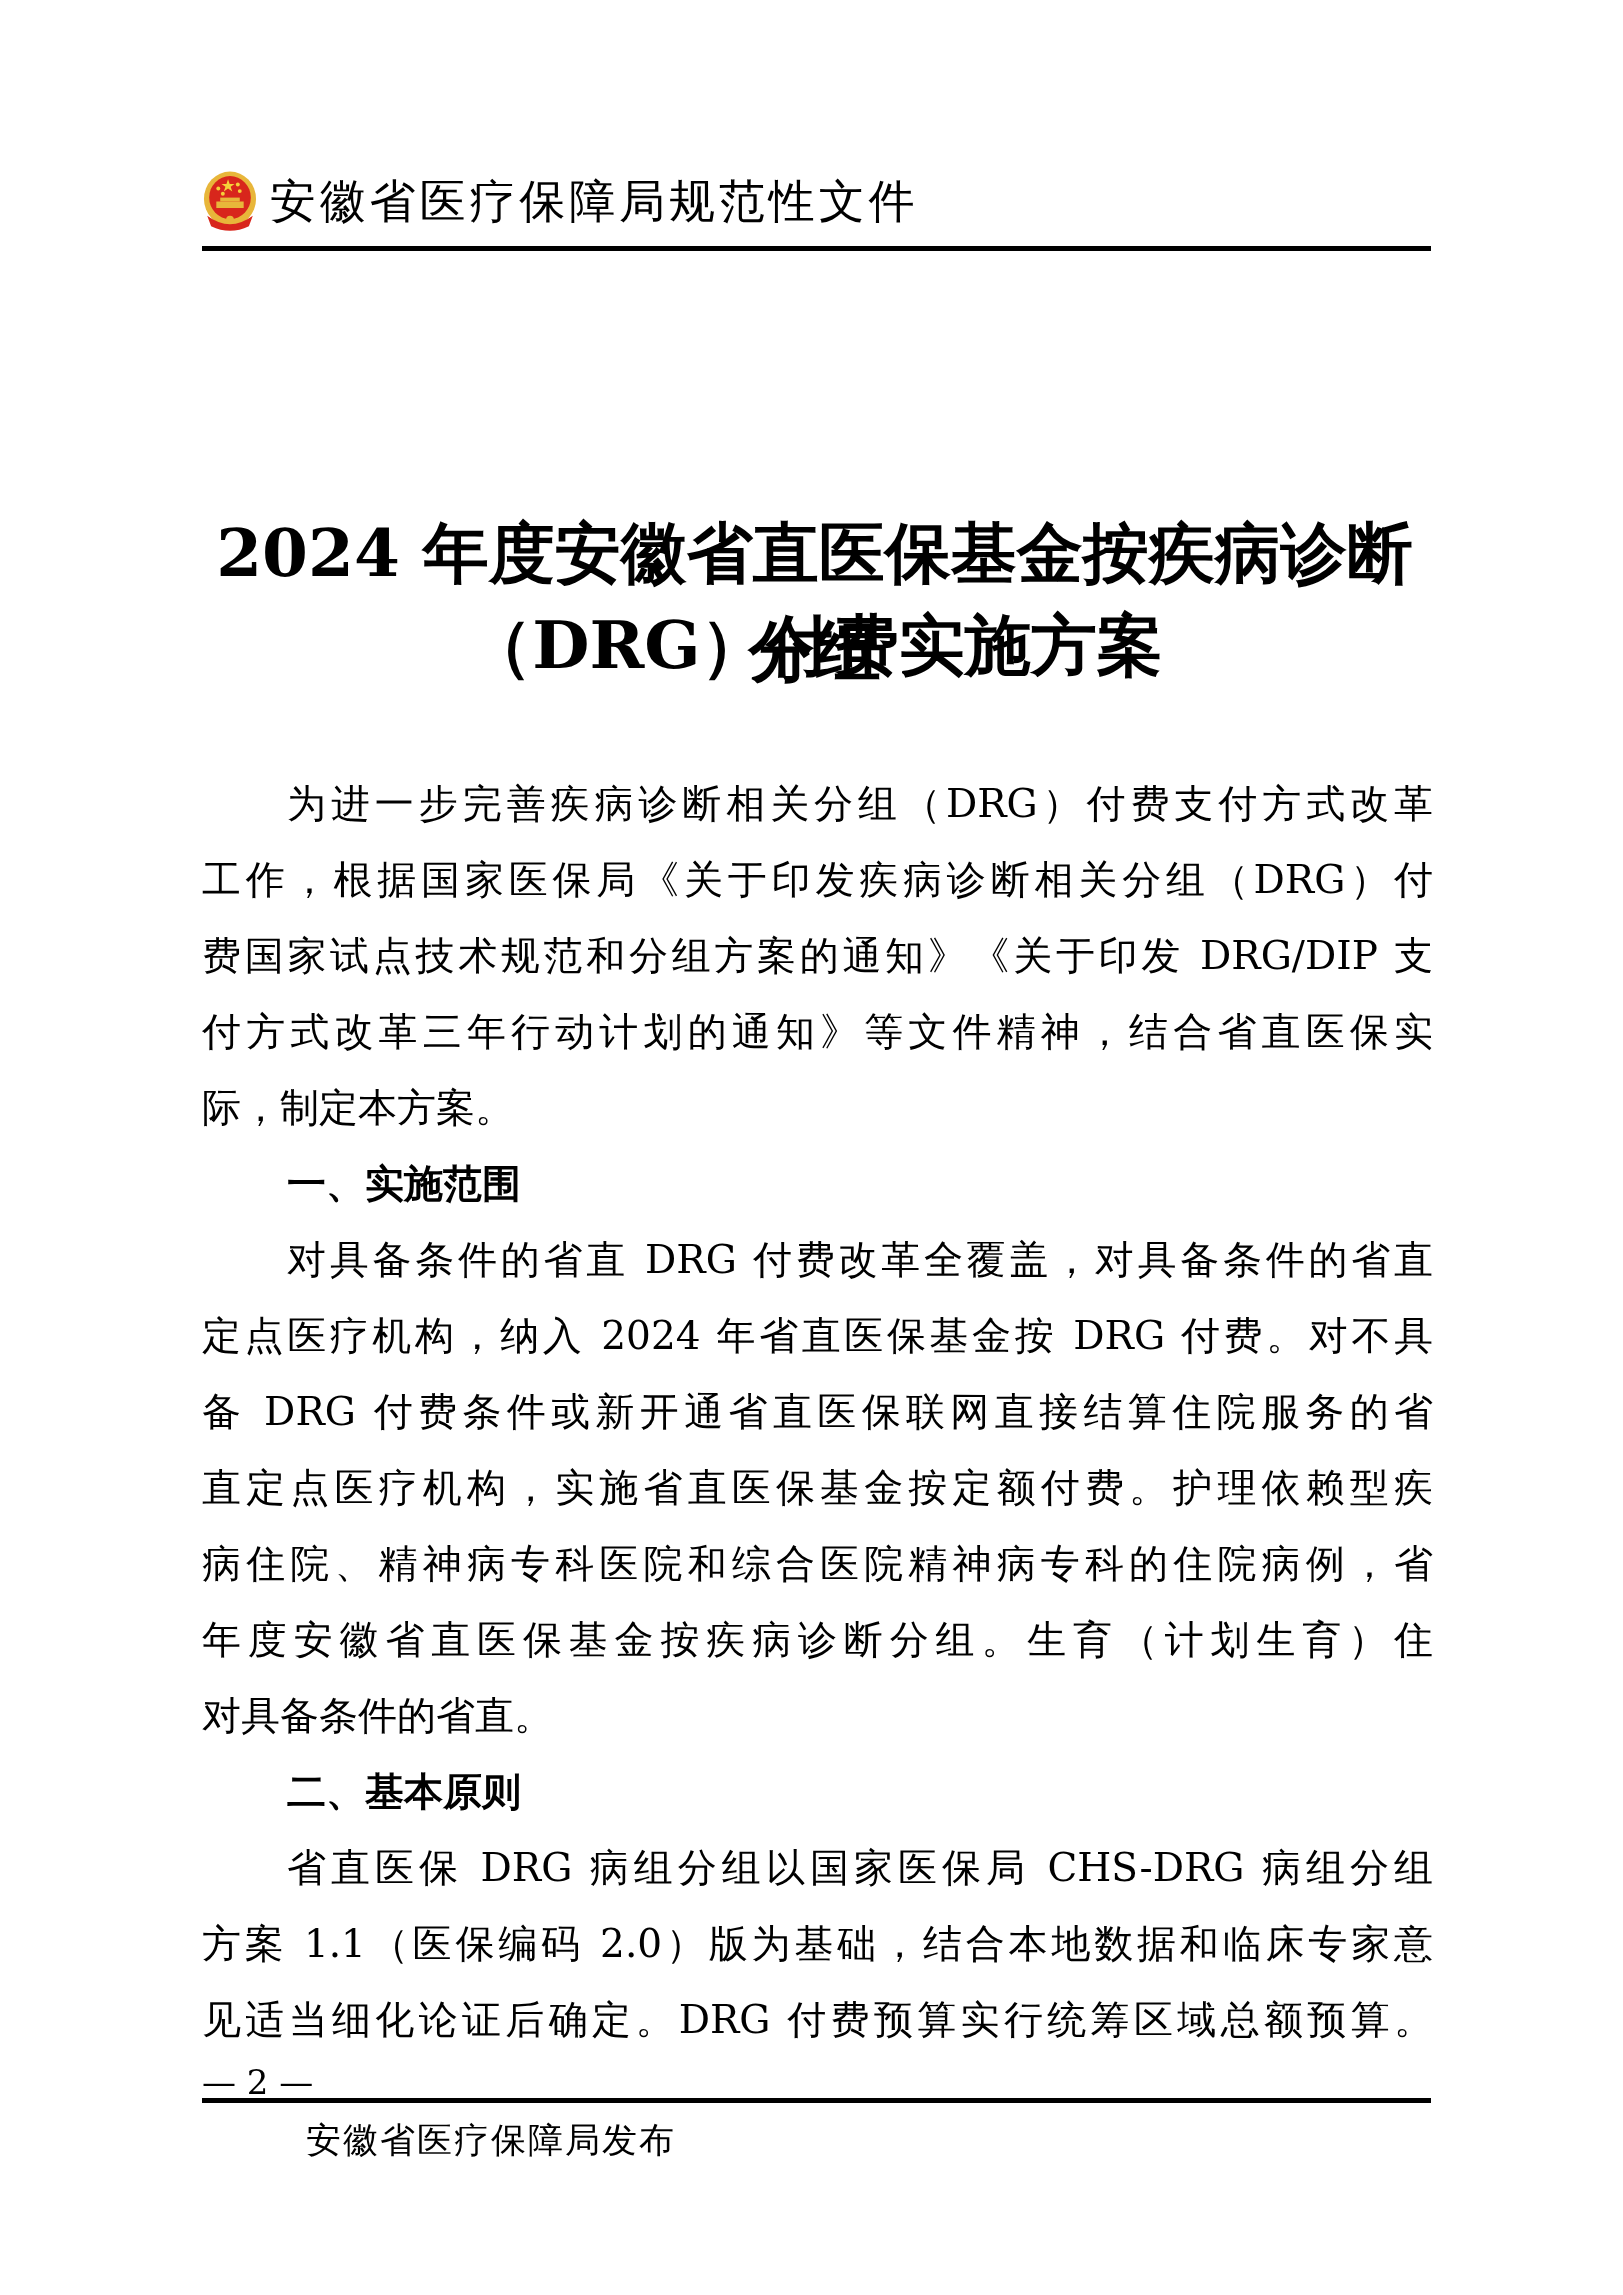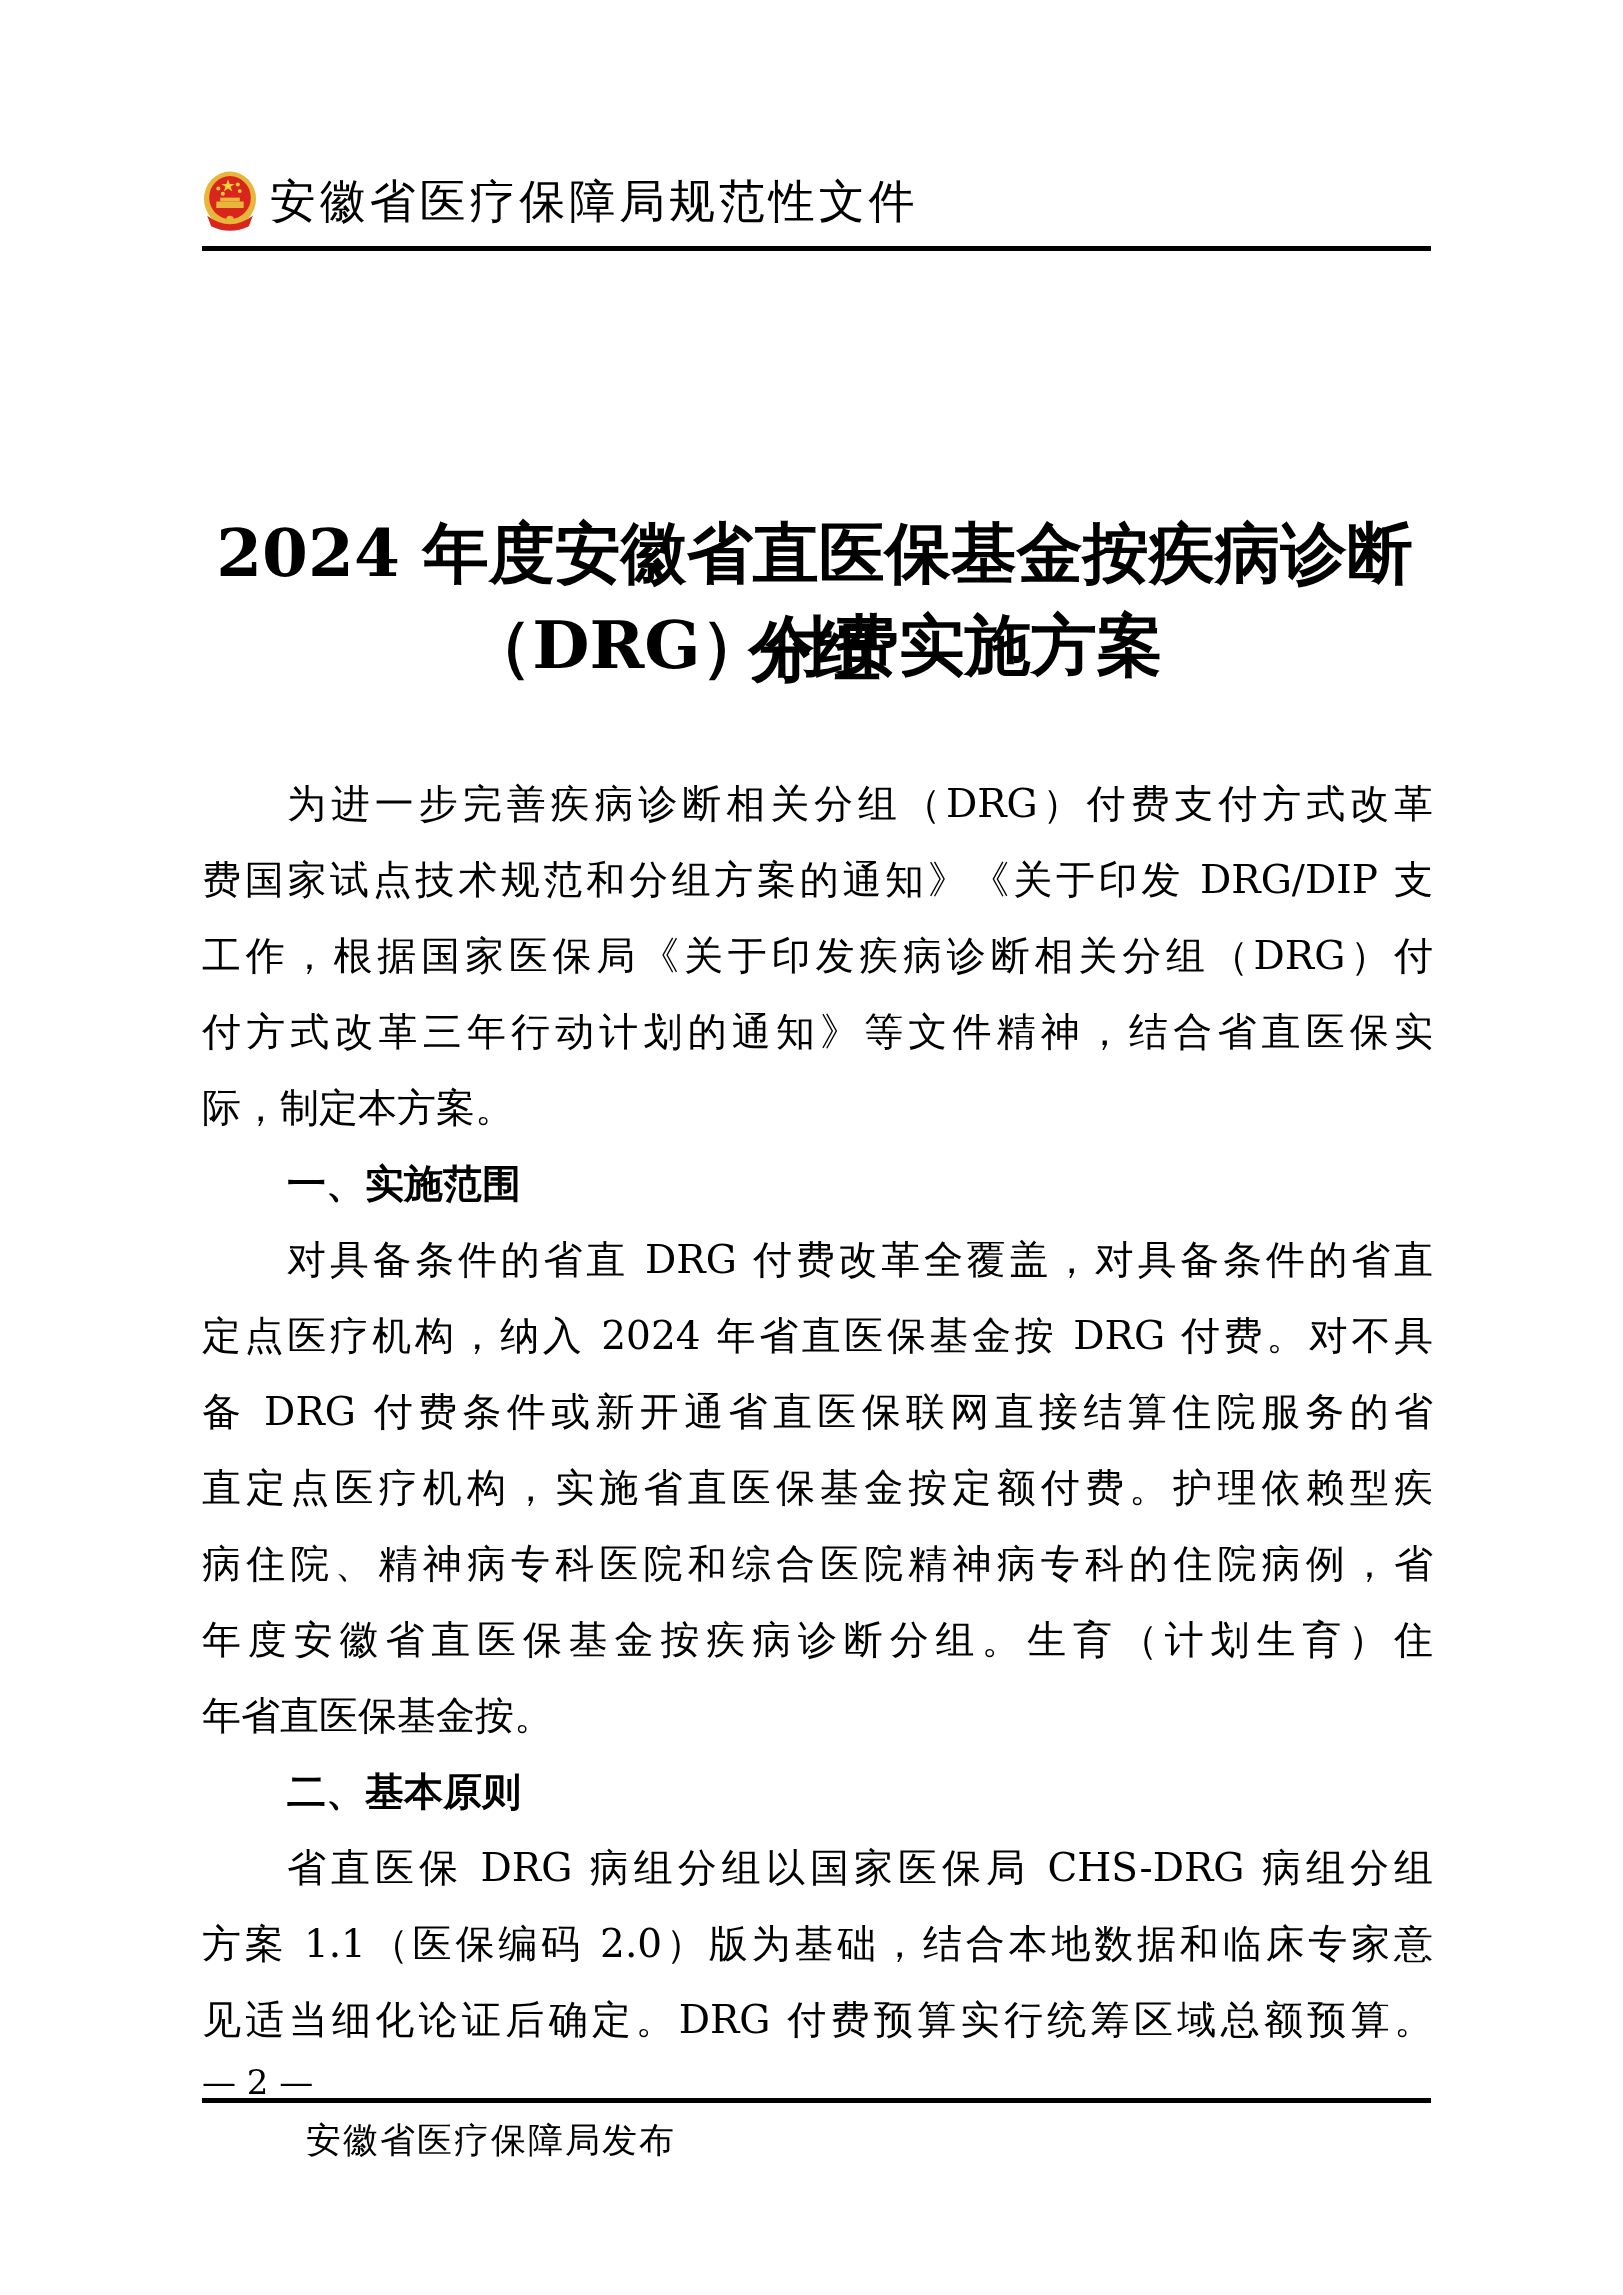--- a/index.html
+++ b/index.html
@@ -41,32 +41,32 @@
   </svg>
   <span class="header-title">安徽省医疗保障局规范性文件</span>
 </div>
 <div class="rule top"></div>
 
 <div class="title l1">2024 年度安徽省直医保基金按疾病诊断分组</div>
 <div class="title l2">（DRG）付费实施方案</div>
 
 <div class="body-block" style="top:766px;">
   <span class="line indent">为进一步完善疾病诊断相关分组（DRG）付费支付方式改革</span>
+  <span class="line">工作，根据国家医保局《关于印发疾病诊断相关分组（DRG）付</span>
   <span class="line">费国家试点技术规范和分组方案的通知》《关于印发 DRG/DIP 支</span>
-  <span class="line">工作，根据国家医保局《关于印发疾病诊断相关分组（DRG）付</span>
   <span class="line">付方式改革三年行动计划的通知》等文件精神，结合省直医保实</span>
   <span class="line last">际，制定本方案。</span>
   <span class="line last indent heading">一、实施范围</span>
   <span class="line indent">对具备条件的省直 DRG 付费改革全覆盖，对具备条件的省直</span>
   <span class="line">定点医疗机构，纳入 2024 年省直医保基金按 DRG 付费。对不具</span>
   <span class="line">备 DRG 付费条件或新开通省直医保联网直接结算住院服务的省</span>
   <span class="line">直定点医疗机构，实施省直医保基金按定额付费。护理依赖型疾</span>
   <span class="line">病住院、精神病专科医院和综合医院精神病专科的住院病例，省</span>
   <span class="line">年度安徽省直医保基金按疾病诊断分组。生育（计划生育）住</span>
-  <span class="line last">年省直医保基金按。</span>
+  <span class="line last">对具备条件的省直。</span>
   <span class="line last indent heading">二、基本原则</span>
   <span class="line indent">省直医保 DRG 病组分组以国家医保局 CHS-DRG 病组分组</span>
   <span class="line">方案 1.1（医保编码 2.0）版为基础，结合本地数据和临床专家意</span>
   <span class="line">见适当细化论证后确定。DRG 付费预算实行统筹区域总额预算。</span>
 </div>
 
 <div class="page-num">— 2 —</div>
 <div class="rule bottom"></div>
 <div class="footer">安徽省医疗保障局发布</div>
 

